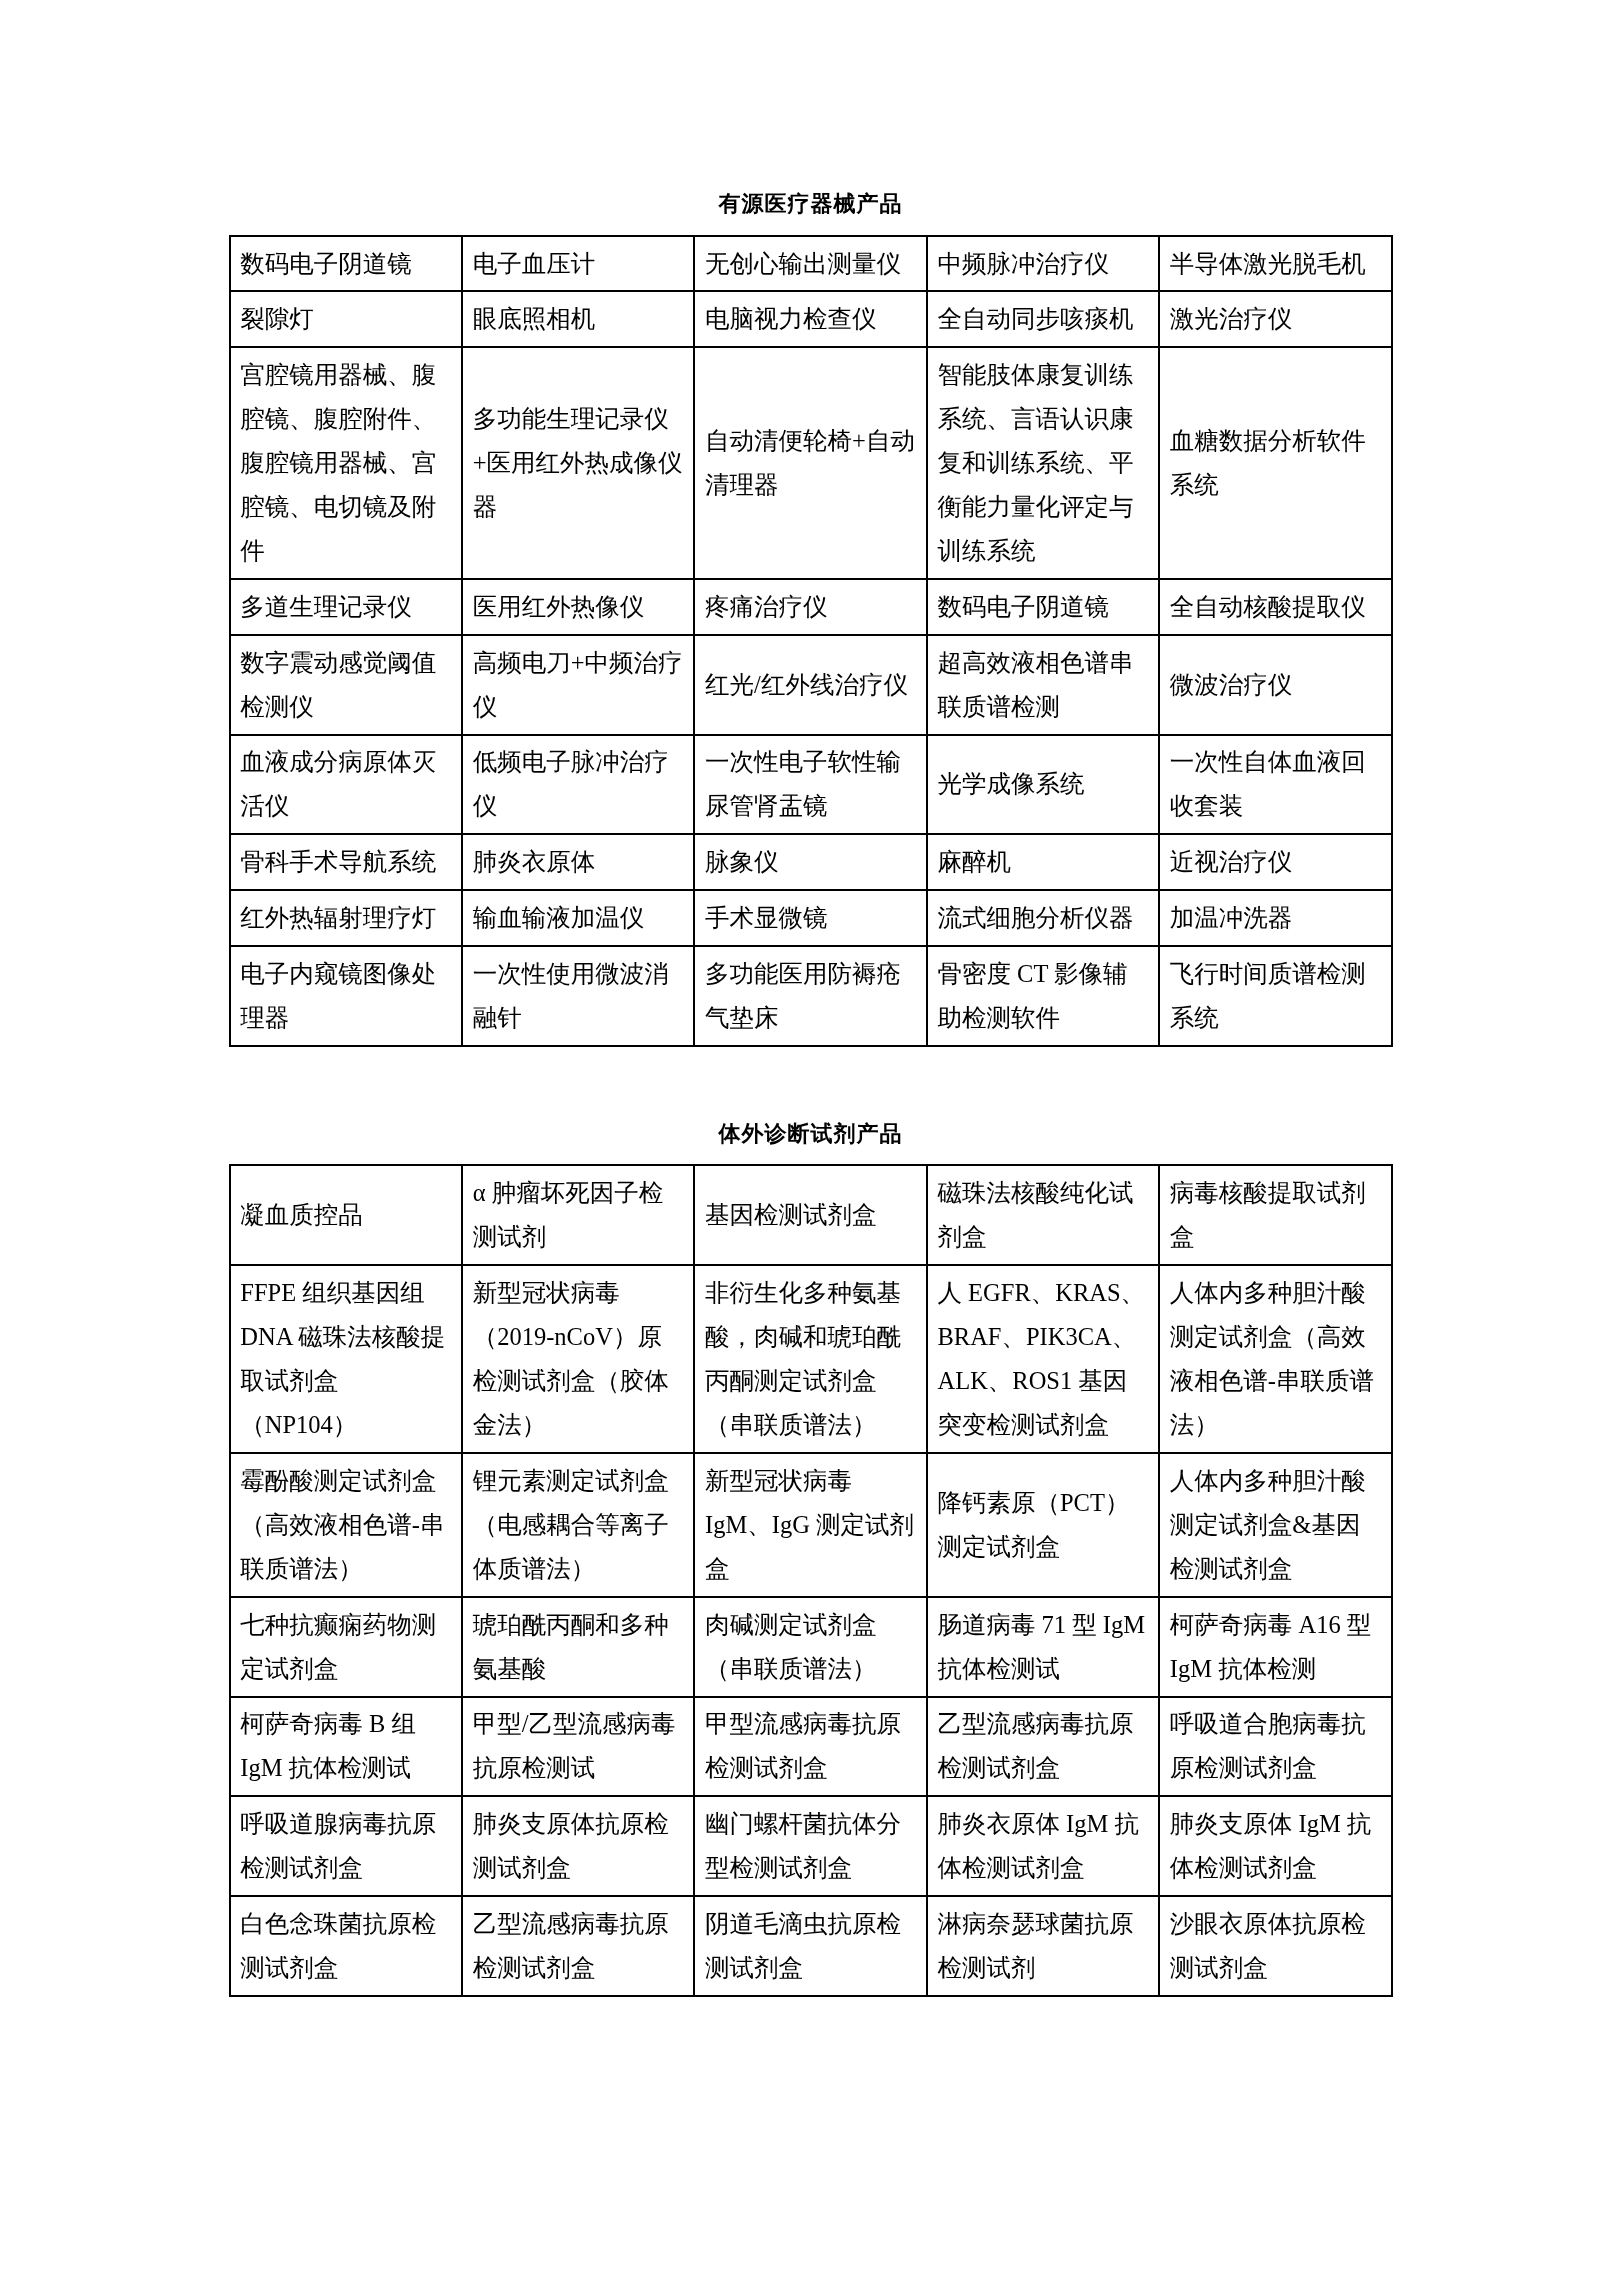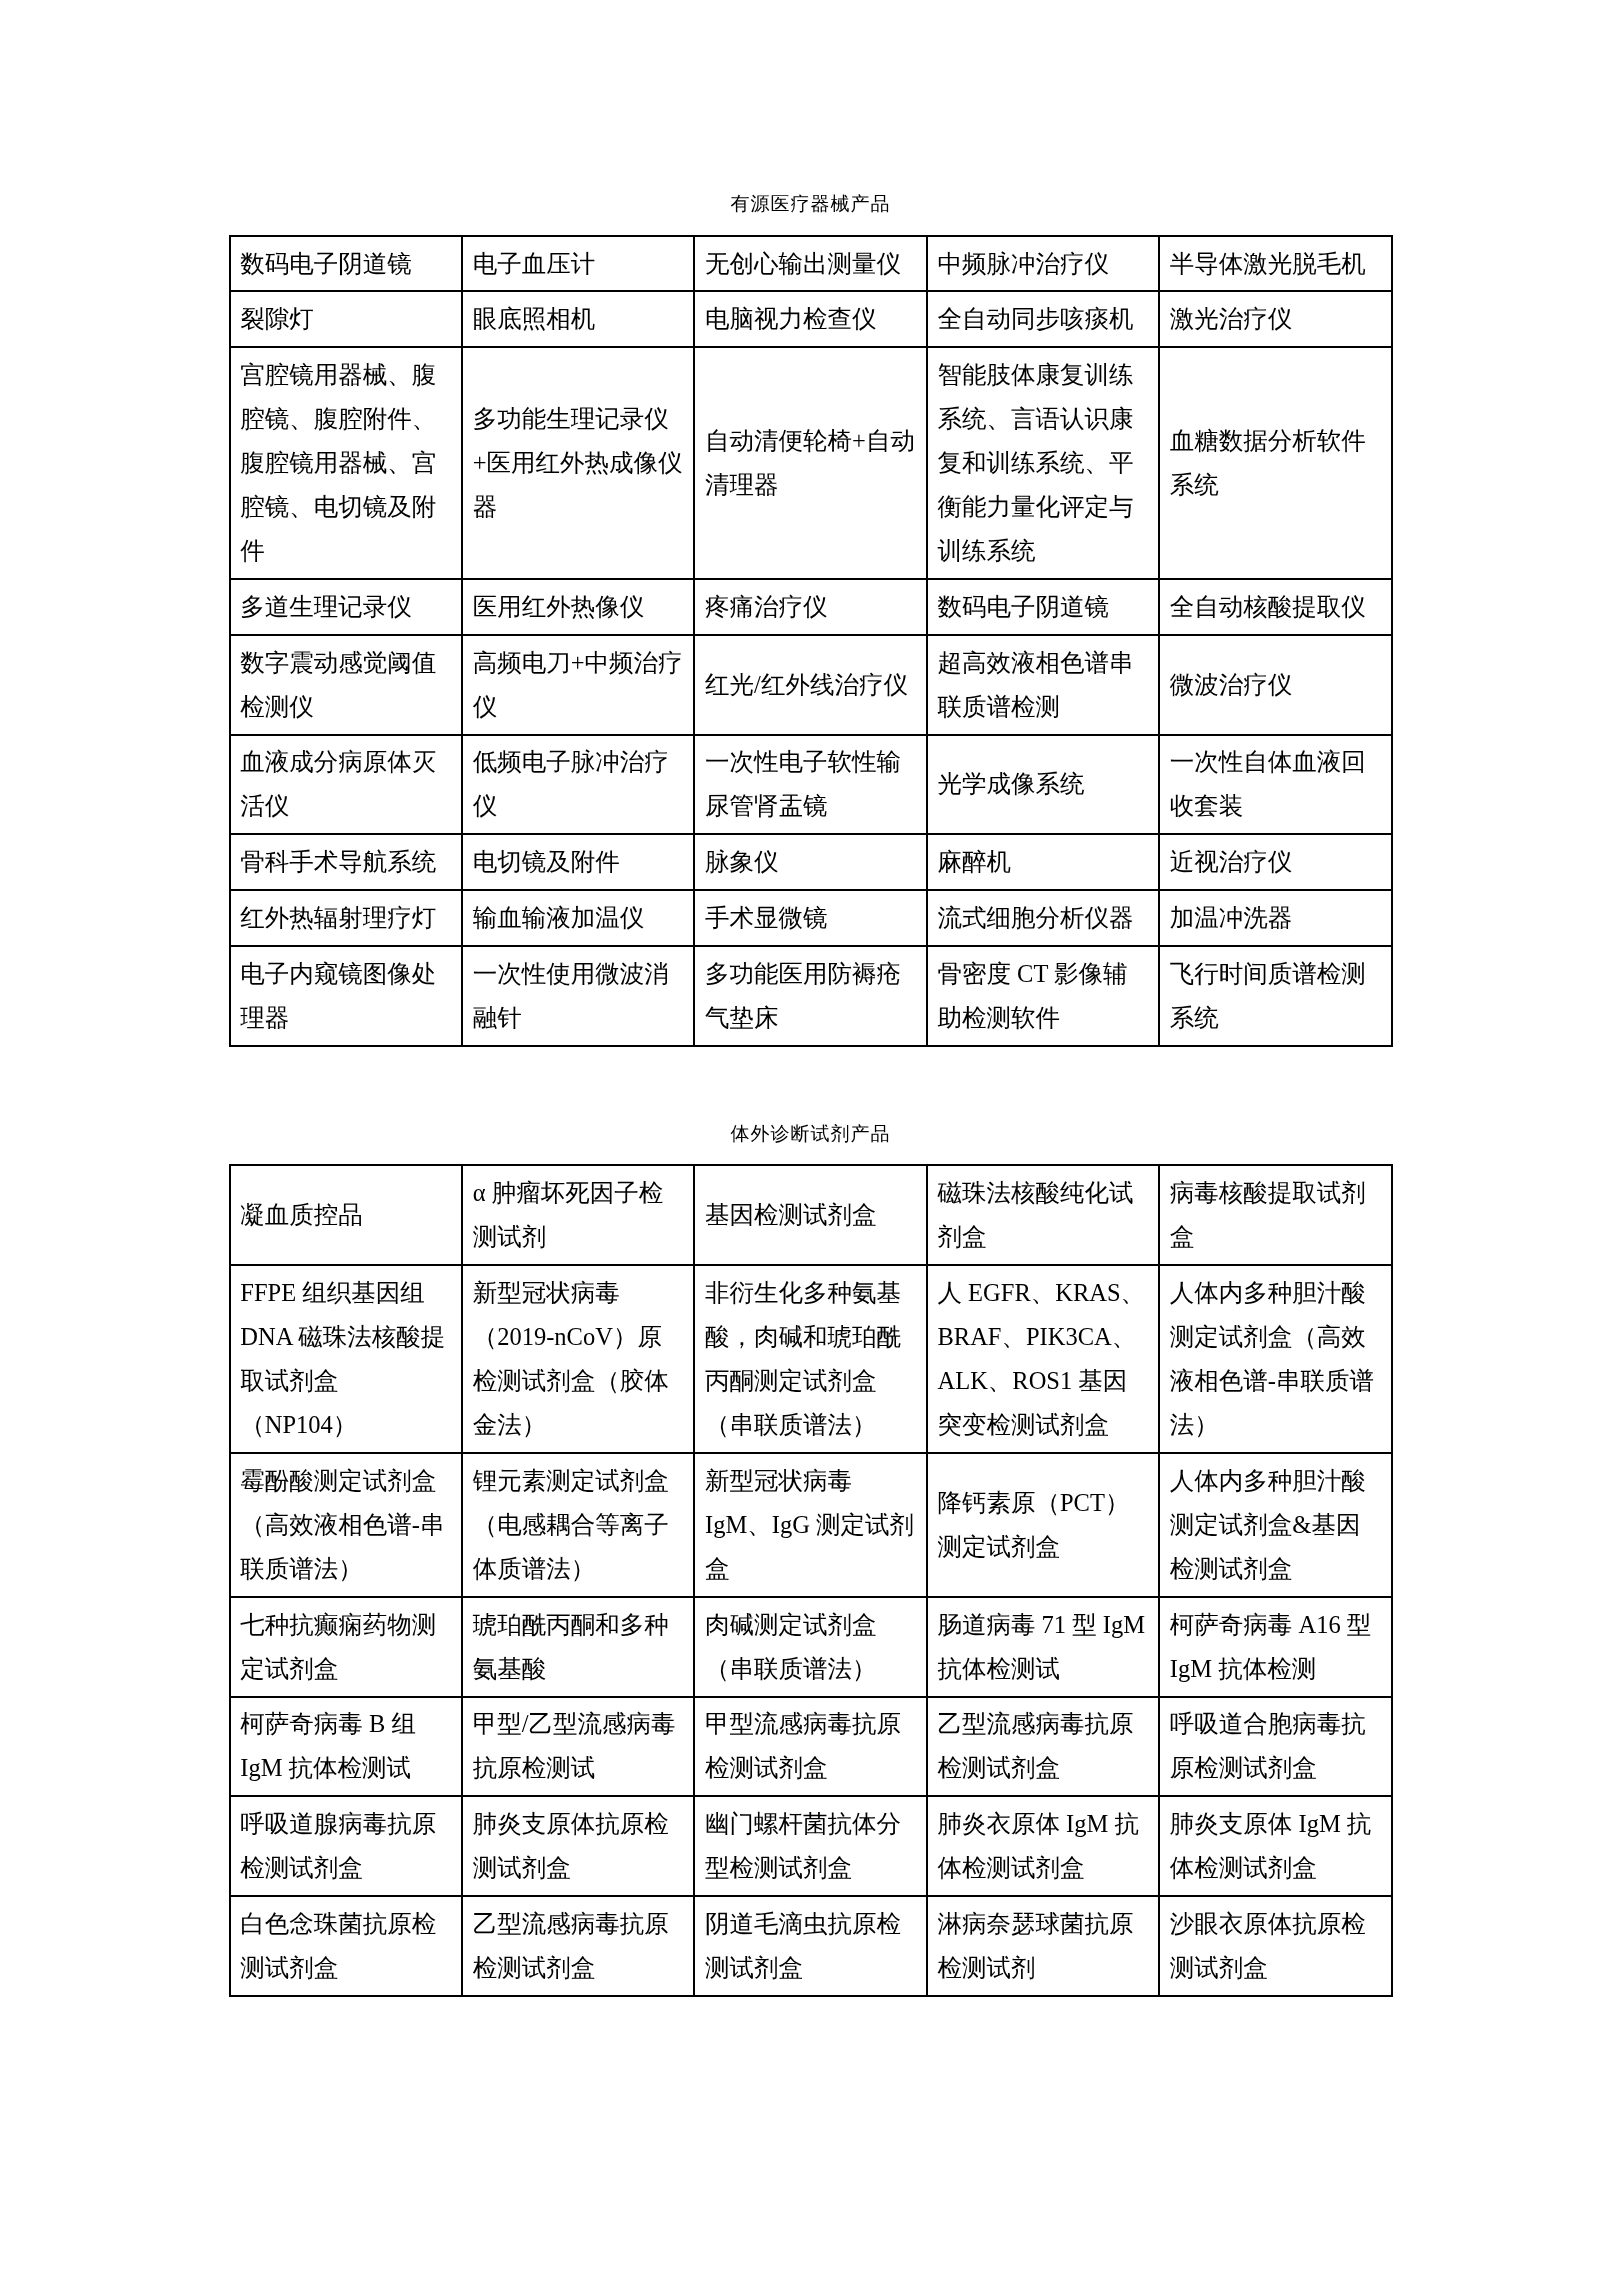--- a/index.html
+++ b/index.html
@@ -15,24 +15,24 @@
     position: relative;
     overflow: hidden;
   }
   .page {
     width: 1164px;
     margin: 0 auto;
     padding-top: 188px;
   }
   .table-title {
     text-align: center;
-    font-size: 19px;
+    font-size: 22px;
     line-height: 31px;
     margin: 0 0 15.7px 0;
-    font-weight: normal;
+    font-weight: bold;
     letter-spacing: 1px;
   }
   .table-title.second {
     margin-top: 71px;
   }
   table.products {
     width: 1164px;
     border-collapse: collapse;
     table-layout: fixed;
   }
@@ -100,21 +100,21 @@
         </tr>
         <tr>
           <td>血液成分病原体灭活仪</td>
           <td>低频电子脉冲治疗仪</td>
           <td>一次性电子软性输尿管肾盂镜</td>
           <td>光学成像系统</td>
           <td>一次性自体血液回收套装</td>
         </tr>
         <tr>
           <td>骨科手术导航系统</td>
-          <td>电切镜及附件</td>
+          <td>肺炎衣原体</td>
           <td>脉象仪</td>
           <td>麻醉机</td>
           <td>近视治疗仪</td>
         </tr>
         <tr>
           <td>红外热辐射理疗灯</td>
           <td>输血输液加温仪</td>
           <td>手术显微镜</td>
           <td>流式细胞分析仪器</td>
           <td>加温冲洗器</td>

